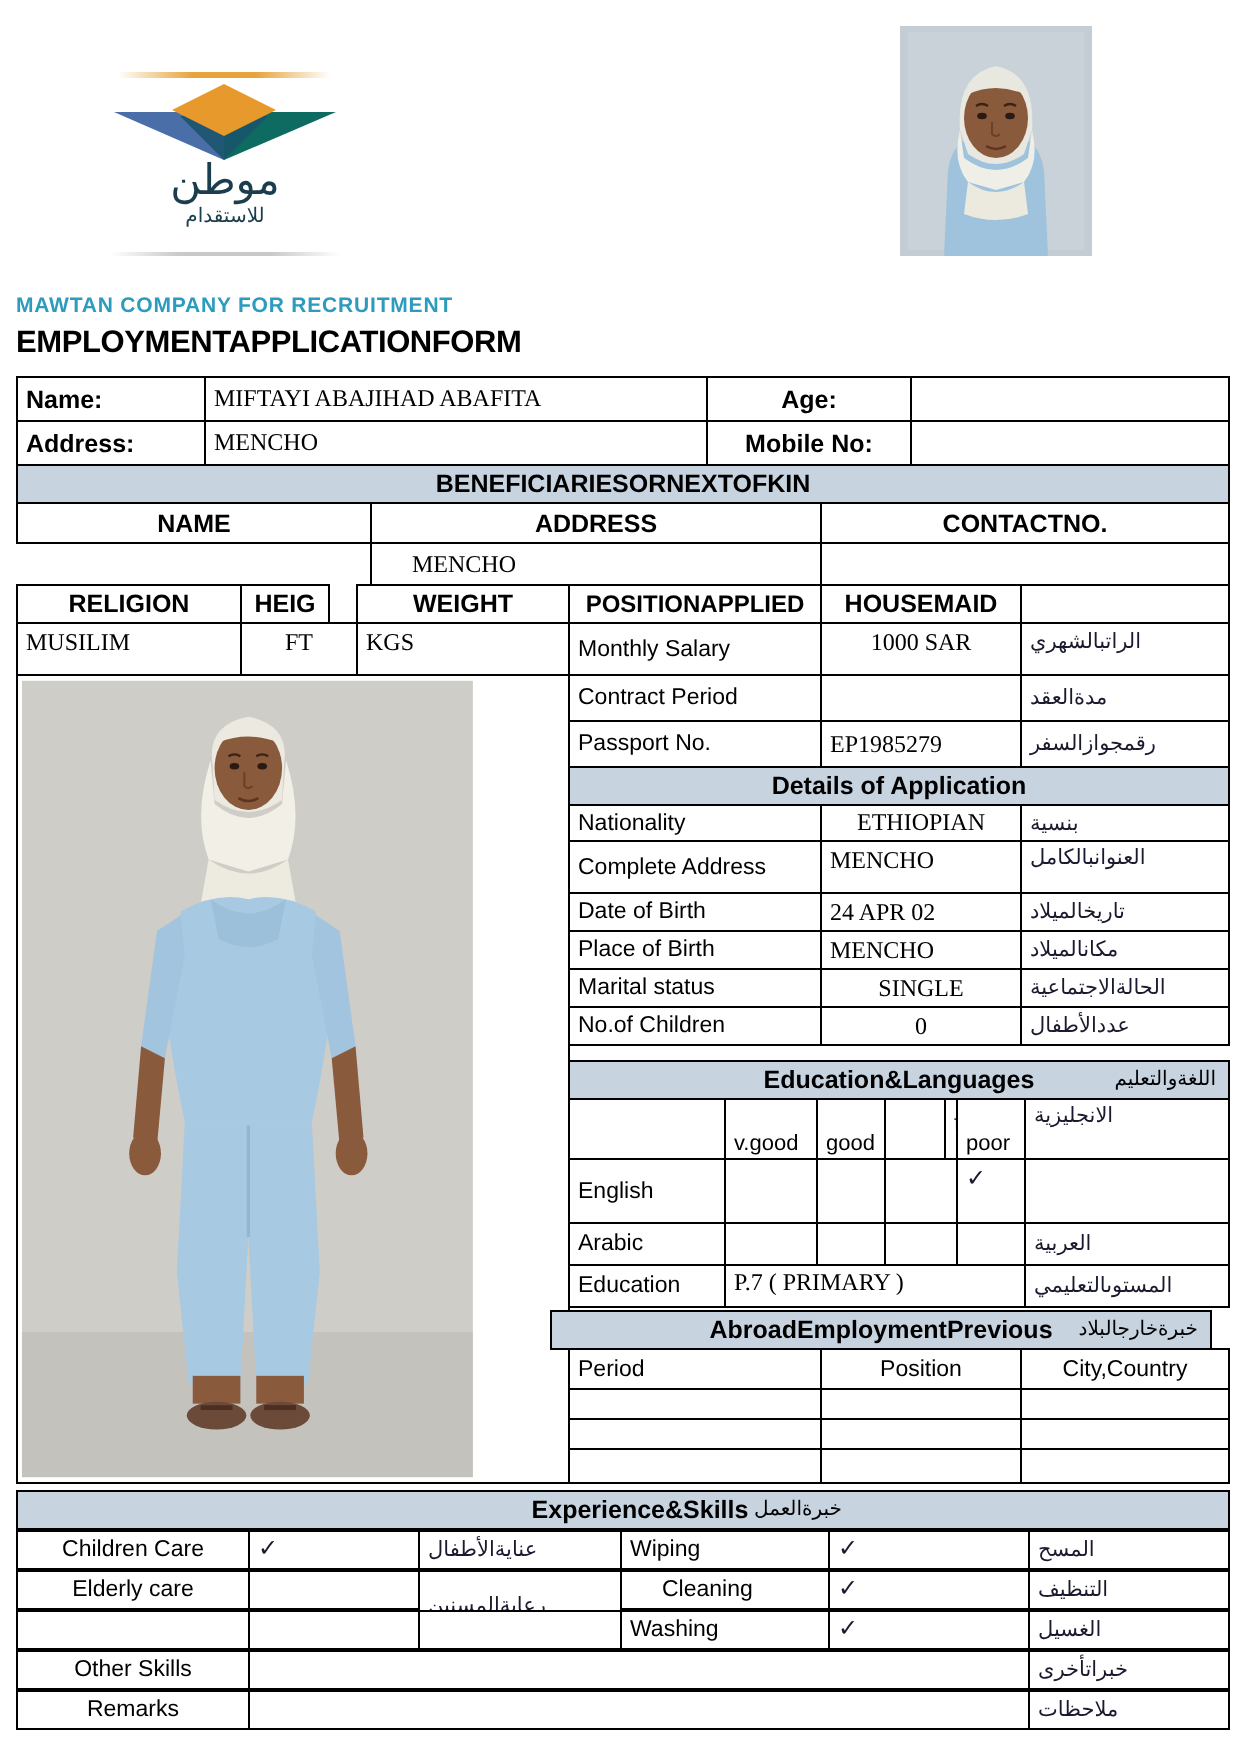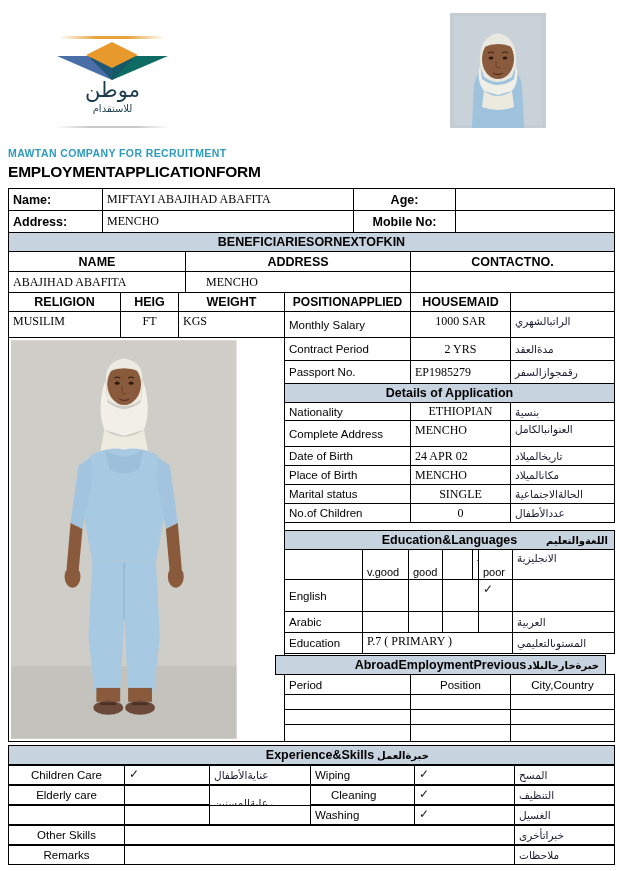--- a/index.html
+++ b/index.html
@@ -76,21 +76,21 @@
   .lbl { font-size:11.5px; }
   .band {
     background:#c8d3e0;
     justify-content:center;
     font-weight:bold;
     font-size:12.5px;
   }
   .band-ar {
     position:absolute; right:6px; top:50%; transform:translateY(-50%);
     font-family:"DejaVu Sans", sans-serif; font-size:10px; direction:rtl;
-    font-weight:bold;
+    font-weight:normal;
   }
   .ar {
     font-family:"DejaVu Sans", sans-serif;
     font-size:10.5px;
     direction:rtl;
     justify-content:flex-end;
     color:#1a1a2e;
   }
   .ar-top { align-items:flex-start; padding-top:2px; white-space:normal; line-height:1.15; }
   .chk { font-size:12px; color:#1a1a2e; justify-content:flex-start; padding-left:4px; }
@@ -145,26 +145,25 @@
   <div class="cell thick serif" style="left:102px; top:210px; width:252px; height:23px;">MENCHO</div>
   <div class="cell thick b-ctr" style="left:353px; top:210px; width:103px; height:23px;">Mobile No:</div>
   <div class="cell thick serif" style="left:455px; top:210px; width:160px; height:23px;"></div>
 
   <div class="cell thick band" style="left:8px; top:232px; width:607px; height:20px;">BENEFICIARIESORNEXTOFKIN</div>
 
   <div class="cell thick b-ctr" style="left:8px; top:251px; width:178px; height:21px;">NAME</div>
   <div class="cell thick b-ctr" style="left:185px; top:251px; width:226px; height:21px;">ADDRESS</div>
   <div class="cell thick b-ctr" style="left:410px; top:251px; width:205px; height:21px;">CONTACTNO.</div>
 
-  <div class="cell serif" style="left:8px; top:271px; width:178px; height:22px;">ABAJIHAD ABAFITA</div>
   <div class="cell serif" style="left:185px; top:271px; width:226px; height:22px; padding-left:20px;">MENCHO</div>
   <div class="cell serif" style="left:410px; top:271px; width:205px; height:22px;"></div>
 
   <div class="cell thick b-ctr" style="left:8px; top:292px; width:113px; height:20px;">RELIGION</div>
-  <div class="cell thick b-ctr" style="left:120px; top:292px; width:59px; height:20px;">HEIG</div>
+  <div class="cell thick b-ctr" style="left:120px; top:292px; width:45px; height:20px;">HEIG</div>
   <div class="cell thick b-ctr" style="left:178px; top:292px; width:107px; height:20px;">WEIGHT</div>
   <div class="cell thick b-ctr" style="left:284px; top:292px; width:127px; height:20px; font-size:12px;">POSITIONAPPLIED</div>
   <div class="cell thick b-ctr" style="left:410px; top:292px; width:101px; height:20px;">HOUSEMAID</div>
   <div class="cell thick" style="left:510px; top:292px; width:105px; height:20px;"></div>
 
   <div class="cell serif" style="left:8px; top:311px; width:113px; height:27px; align-items:flex-start; padding-top:2px;">MUSILIM</div>
   <div class="cell serif-ctr" style="left:120px; top:311px; width:59px; height:27px; align-items:flex-start; padding-top:2px;">FT</div>
   <div class="cell serif" style="left:178px; top:311px; width:107px; height:27px; align-items:flex-start; padding-top:2px;">KGS</div>
 
   <div class="cell lbl" style="left:284px; top:311px; width:127px; height:27px;">Monthly Salary</div>
@@ -210,21 +209,20 @@
       <rect x="120" y="352" width="24" height="14" fill="#8a5a3c"></rect>
 
       <ellipse cx="100" cy="372" rx="15" ry="7" fill="#6b4a3a"></ellipse>
       <ellipse cx="132" cy="372" rx="15" ry="7" fill="#6b4a3a"></ellipse>
       <path d="M92 368 L108 368" stroke="#4a2f22" stroke-width="2.5"></path>
       <path d="M124 368 L140 368" stroke="#4a2f22" stroke-width="2.5"></path>
     </svg>
   </div>
 
   <div class="cell lbl" style="left:284px; top:337px; width:127px; height:24px;">Contract Period</div>
-  <div class="cell serif-ctr" style="left:410px; top:337px; width:101px; height:24px;">2 YRS</div>
   <div class="cell lbl" style="left:284px; top:360px; width:127px; height:24px;">Passport No.</div>
 
   <div class="cell ar" style="left:510px; top:337px; width:105px; height:24px;">مدةالعقد</div>
   <div class="cell serif" style="left:410px; top:360px; width:101px; height:24px;">EP1985279</div>
   <div class="cell ar" style="left:510px; top:360px; width:105px; height:24px;">رقمجوازالسفر</div>
 
   <div class="cell thick band" style="left:284px; top:383px; width:331px; height:20px;">Details of Application</div>
 
   <div class="cell lbl" style="left:284px; top:402px; width:127px; height:19px;">Nationality</div>
   <div class="cell serif-ctr" style="left:410px; top:402px; width:101px; height:19px;">ETHIOPIAN</div>

